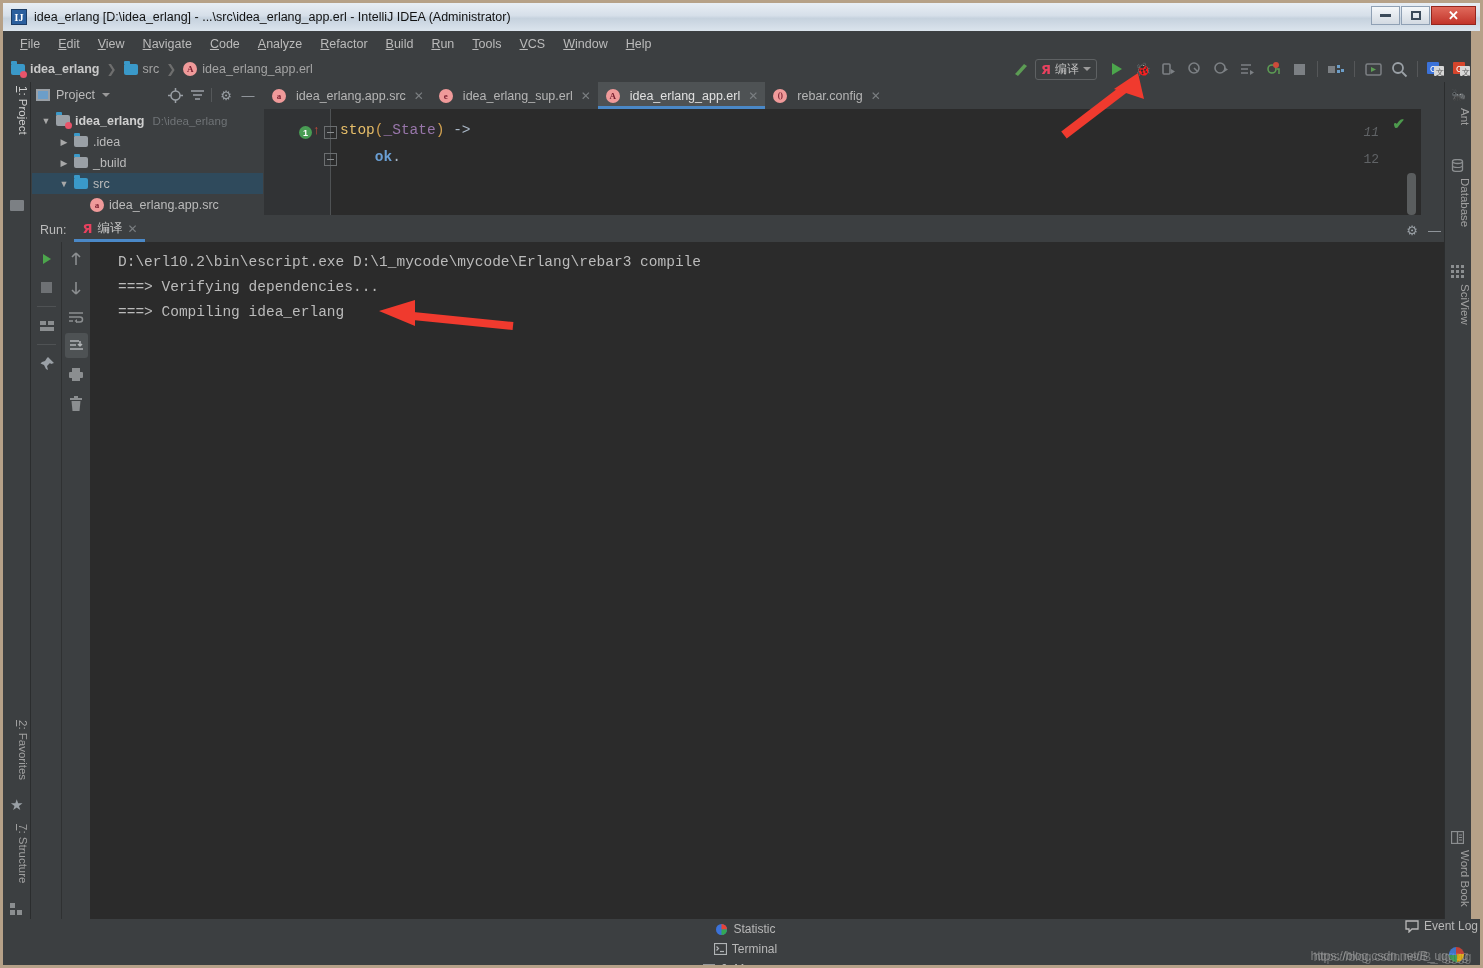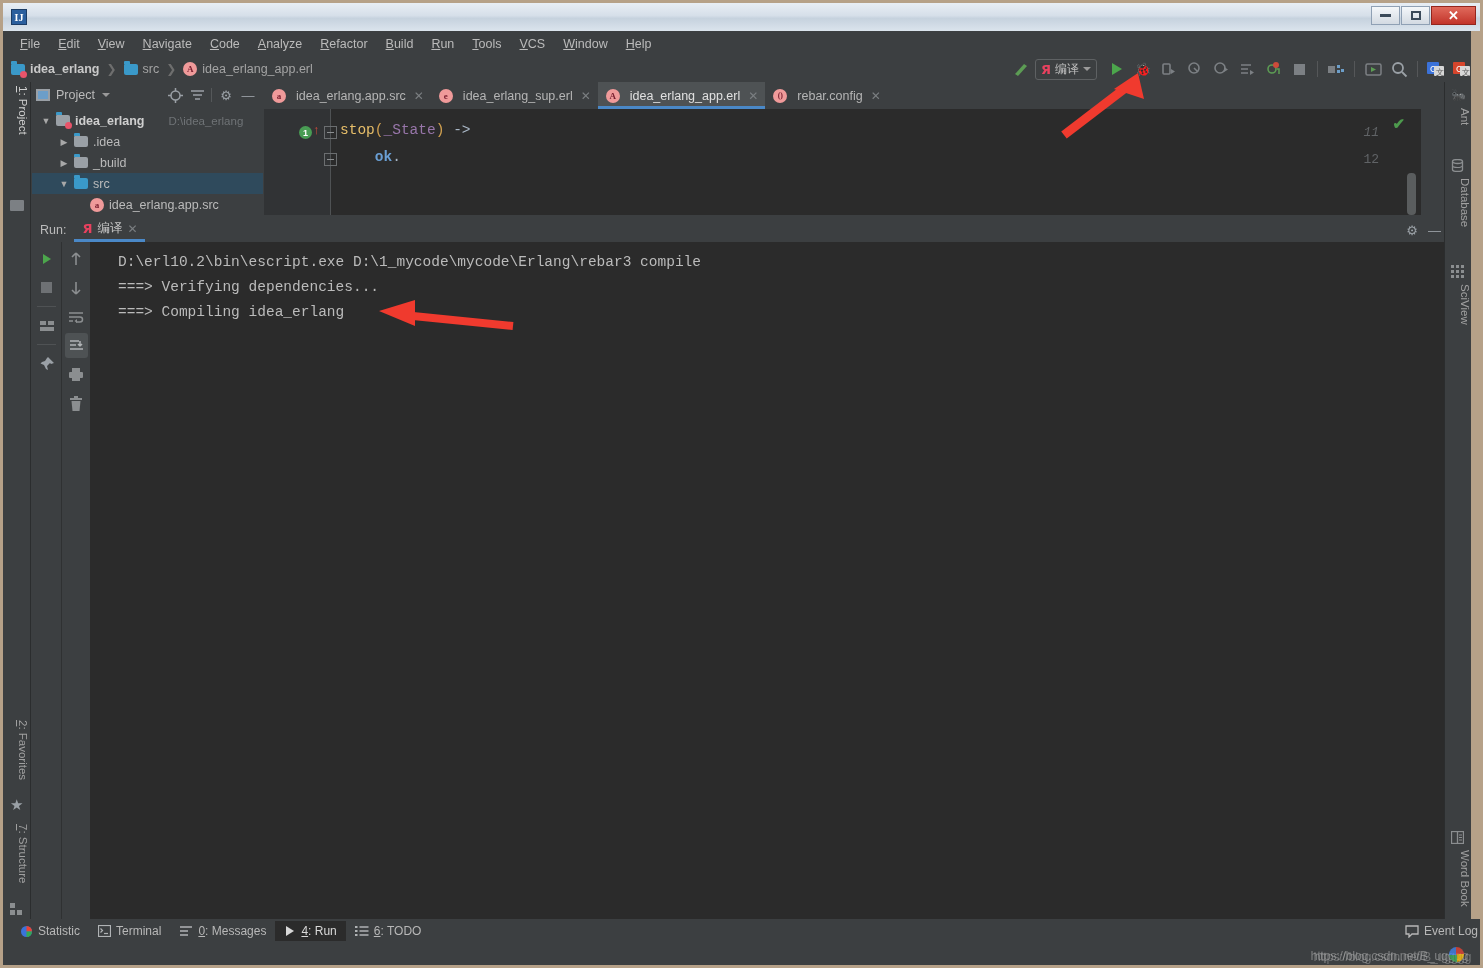--- a/index.html
+++ b/index.html
@@ -124,21 +124,21 @@
     width: 14px; height: 12px; border: 2px solid #9aa0a6; background: #6c9ec9;
     margin-right: 6px;
   }
   .projhdr .ptxt { font-size: 12.5px; color: #bbb; }
   .projhdr .spacer { flex: 1; }
   .hicon { width: 22px; height: 22px; display: flex; align-items: center; justify-content: center; color:#9aa0a6; font-size:13px; }
   .tree { padding-top: 2px; }
   .trow { height: 21px; display: flex; align-items: center; padding-left: 6px; font-size: 12.5px; color: #bbbbbb; }
   .trow.sel2 { background: #2f4a5c; }
   .tw { width: 16px; display:flex; align-items:center; justify-content:center; color:#a8a8a8; font-size:9px; }
-  .path { color: #6f7376; font-size: 11.5px; margin-left: 24px; }
+  .path { color: #6f7376; font-size: 11.5px; margin-left: 8px; }
   .bold { font-weight: bold; color: #cfcfcf; }
 
   
   .tabsrow {
     position: absolute; left: 261px; top: 79px; width: 1157px; height: 27px;
     background: #3c3f41; display: flex; align-items: flex-end;
   }
   .etab {
     height: 27px; display: flex; align-items: center; padding: 0 7px 0 8px; gap: 5px;
     font-size: 12.5px; color: #b5b5b5; position: relative;
@@ -217,21 +217,21 @@
     background: #3c3f41; border-left: 1px solid #2b2d2e;
   }
   .rightstrip .vtab { left: 1px; width: 25px; }
 
   
   .outer-scroll { position:absolute; right:0; top:28px; width:9px; height:888px; background:#b6a188; }
 
   
   .statusbar {
     position: absolute; left: 0; bottom: 22px; width: 1477px; height: 24px;
-    background: #3c3f41; display: flex; align-items: center; padding-left: 8px; gap: 0px;
+    background: #3c3f41; display: flex; align-items: center; padding-left: 8px; gap: 0px; flex-direction: column;
   }
   .sbtn { display: flex; align-items: center; gap: 5px; font-size: 12px; color: #b8b8b8; padding: 3px 9px; }
   .sbtn.active { background: #2b2b2b; color: #d8d8d8; }
   .sbtn .u { text-decoration: underline; }
   .sb-right { position: absolute; right: 2px; display: flex; align-items: center; gap: 5px; font-size: 12px; color: #b8b8b8; }
 
   .msgbar {
     position: absolute; left: 0; bottom: 0; width: 1477px; height: 22px;
     background: #3c3f41; display: flex; align-items: center; padding-left: 10px;
     border-top: 1px solid #313334;
@@ -252,20 +252,21 @@
   .wmg { position:absolute; right: 16px; bottom: 3px; width: 15px; height:15px; border-radius:50%;
          background: conic-gradient(#ea4335 0 25%, #fbbc05 25% 50%, #34a853 50% 75%, #4285f4 75% 100%); opacity:.75; }
 </style>
 </head>
 <body>
 
 <div id="app">
 
   <div class="titlebar">
     <div class="tb-ico">IJ</div>
+    <div class="tb-title">idea_erlang [D:\idea_erlang] - ...\src\idea_erlang_app.erl - IntelliJ IDEA (Administrator)</div>
     <div class="winbtns">
       <div class="winbtn">
           <span class="mn"></span>
         </div>
       <div class="winbtn">
           <span class="mx"></span>
         </div>
       <div class="winbtn close">
           <span class="xg">✕</span>
         </div>

